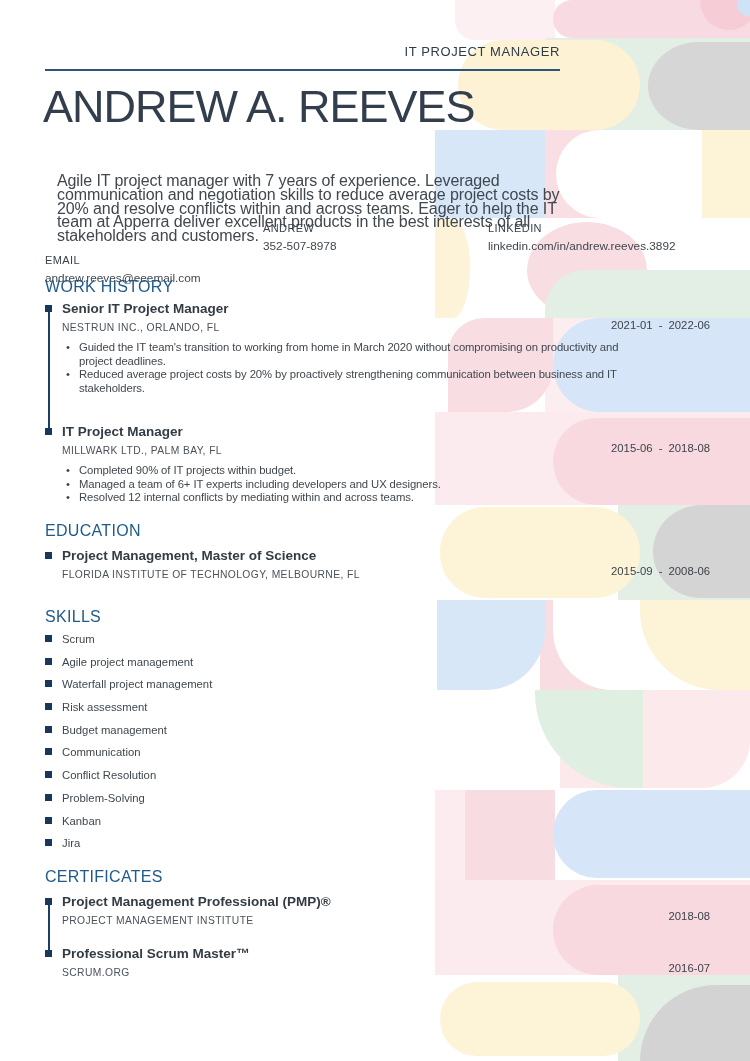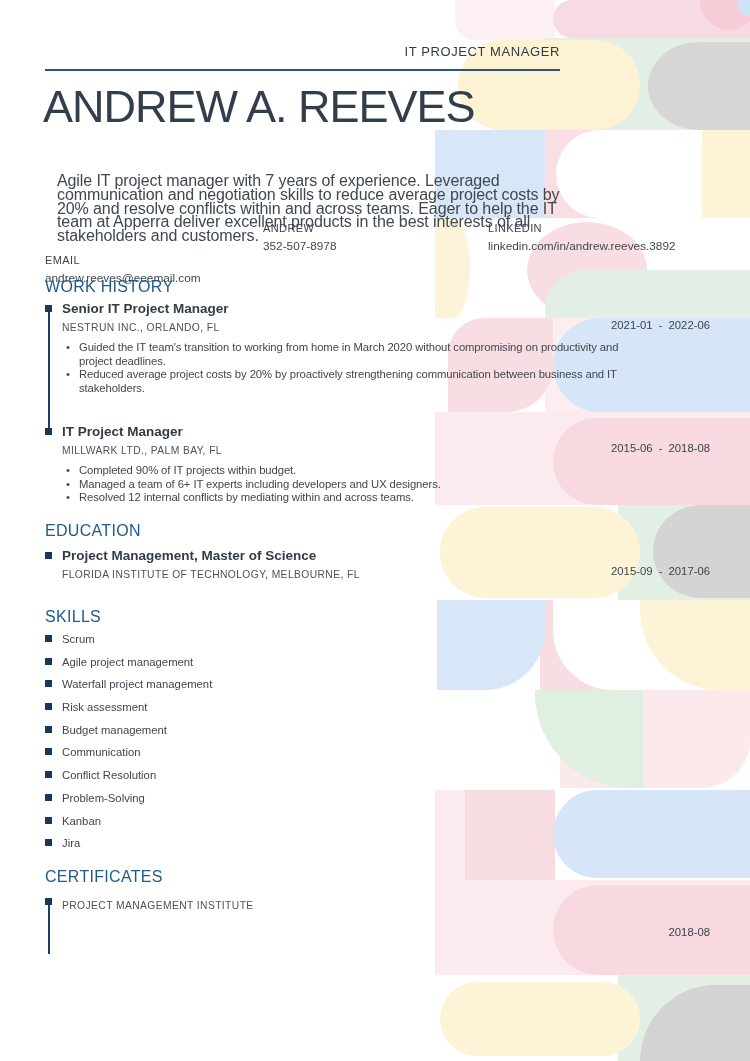--- a/index.html
+++ b/index.html
@@ -78,21 +78,21 @@
   .st-work{top:278px;} .st-edu{top:522px;} .st-skills{top:608px;} .st-cert{top:868px;}
 
   .entry{position:absolute;left:45px;width:665px;}
   .e-work1{top:301px;} .e-work2{top:424px;}
   .e-edu1{top:548px;}
   .e-cert1{top:894px;} .e-cert2{top:946px;}
   .entry .marker{position:absolute;left:0;top:4px;width:7px;height:7px;background:#17375d;}
   .entry .etitle{margin:0 0 0 17px;font-size:13.5px;font-weight:700;color:#333c45;}
   .entry .esub{margin:6px 0 0 17px;font-size:10.3px;letter-spacing:.4px;color:#4b525a;}
   .entry .date{position:absolute;right:0;font-size:11.3px;color:#3d434a;word-spacing:3px;}
-  .entry .date.d-work{top:18px;} .entry .date.d-edu{top:17px;} .entry .date.d-cert{top:16px;margin-top:16px;}
+  .entry .date.d-work{top:18px;} .entry .date.d-edu{top:17px;} .entry .date.d-cert{top:16px;}
   .entry ul.bullets{margin:8px 0 0 21px;padding:0;list-style:none;max-width:560px;}
   .entry ul.bullets li{position:relative;padding-left:13px;font-size:11.3px;line-height:13.6px;letter-spacing:-.1px;color:#40474e;}
   .entry ul.bullets li::before{content:"\2022";position:absolute;left:0;top:0;color:#40474e;}
   .tline{position:absolute;left:48px;width:2px;background:#1b3d66;}
   .tl-work{top:309px;height:122px;}
   .tl-cert{top:902px;height:52px;}
 
   .skills-list{position:absolute;left:45px;top:633px;margin:0;padding:0;list-style:none;width:400px;}
   .skills-list li{position:relative;height:22.7px;padding-left:17px;font-size:11.3px;color:#3f474f;}
   .skills-list li .sq{position:absolute;left:0;top:2px;width:7px;height:7px;background:#17375d;}
@@ -191,21 +191,21 @@
         <li>Managed a team of 6+ IT experts including developers and UX designers.</li>
         <li>Resolved 12 internal conflicts by mediating within and across teams.</li>
       </ul>
     </div>
 
     <h2 class="sec-title st-edu">EDUCATION</h2>
     <div class="entry e-edu1">
       <span class="marker"></span>
       <h3 class="etitle">Project Management, Master of Science</h3>
       <div class="esub">FLORIDA INSTITUTE OF TECHNOLOGY, MELBOURNE, FL</div>
-      <div class="date d-edu">2015-09 - 2017-06</div>
+      <div class="date d-edu">2015-09 - 2008-06</div>
     </div>
 
     <h2 class="sec-title st-skills">SKILLS</h2>
     <ul class="skills-list">
       <li><span class="sq"></span><span>Scrum</span></li>
       <li><span class="sq"></span><span>Agile project management</span></li>
       <li><span class="sq"></span><span>Waterfall project management</span></li>
       <li><span class="sq"></span><span>Risk assessment</span></li>
       <li><span class="sq"></span><span>Budget management</span></li>
       <li><span class="sq"></span><span>Communication</span></li>
@@ -213,19 +213,26 @@
       <li><span class="sq"></span><span>Problem-Solving</span></li>
       <li><span class="sq"></span><span>Kanban</span></li>
       <li><span class="sq"></span><span>Jira</span></li>
     </ul>
 
     <h2 class="sec-title st-cert">CERTIFICATES</h2>
     <div class="tline tl-cert"></div>
 
     <div class="entry e-cert1">
       <span class="marker"></span>
+      <h3 class="etitle">Project Management Professional (PMP)®</h3>
       <div class="esub">PROJECT MANAGEMENT INSTITUTE</div>
       <div class="date d-cert">2018-08</div>
     </div>
 
+    <div class="entry e-cert2">
+      <span class="marker"></span>
+      <h3 class="etitle">Professional Scrum Master™</h3>
+      <div class="esub">SCRUM.ORG</div>
+      <div class="date d-cert">2016-07</div>
+    </div>
 
   </div>
 </div>
 
 </body></html>

